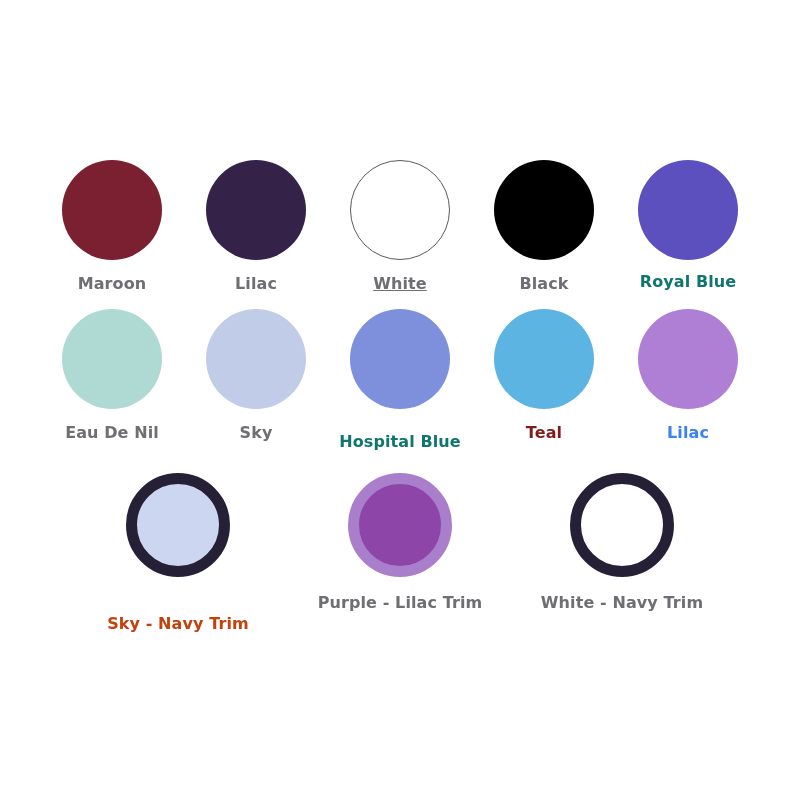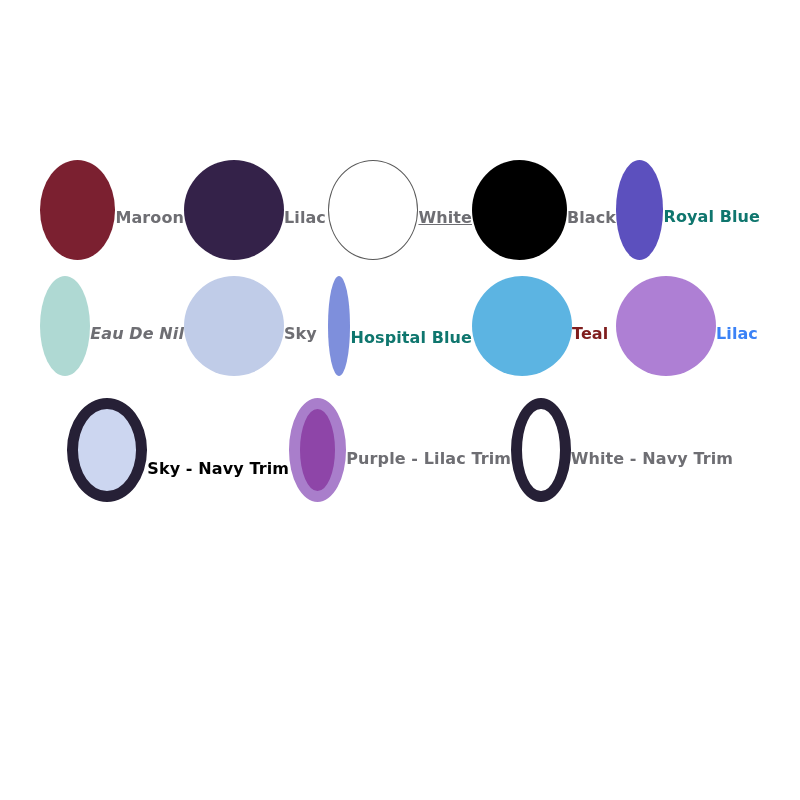--- a/index.html
+++ b/index.html
@@ -31,21 +31,21 @@
     justify-content: center;
     align-items: flex-start;
     width: 740px;
   }
 
   .swatch-row.row-1 { margin-bottom: 16px; }
   .swatch-row.row-2 { margin-bottom: 22px; }
 
   .swatch-cell {
     display: flex;
-    flex-direction: row;
+    flex-direction: column;
     align-items: center;
     width: 144px;
     flex: 0 0 144px;
   }
 
   .swatch-row.row-3 .swatch-cell {
     width: 222px;
     flex: 0 0 222px;
   }
 
@@ -100,21 +100,21 @@
     </div>
     <div class="swatch-cell">
       <div class="swatch-disc" style="background: rgb(92, 80, 190); border: 0px solid rgb(92, 80, 190);"></div>
       <div class="swatch-label" style="color: #0f766e; margin-top: 12px;">Royal Blue</div>
     </div>
   </div>
 
   <div class="swatch-row row-2">
     <div class="swatch-cell">
       <div class="swatch-disc" style="background: rgb(175, 217, 211); border: 0px solid rgb(175, 217, 211);"></div>
-      <div class="swatch-label" style="color: rgb(110, 110, 115); font-style: italic;">Eau De Nil</div>
+      <div class="swatch-label" style="color: rgb(110, 110, 115);">Eau De Nil</div>
     </div>
     <div class="swatch-cell">
       <div class="swatch-disc" style="background: rgb(192, 204, 232); border: 0px solid rgb(192, 204, 232);"></div>
       <div class="swatch-label" style="color: rgb(110, 110, 115);">Sky</div>
     </div>
     <div class="swatch-cell">
       <div class="swatch-disc" style="background: rgb(126, 143, 220); border: 0px solid rgb(126, 143, 220);"></div>
       <div class="swatch-label" style="color: #0f766e; margin-top: 23px;">Hospital Blue</div>
     </div>
     <div class="swatch-cell">
@@ -123,21 +123,21 @@
     </div>
     <div class="swatch-cell">
       <div class="swatch-disc" style="background: rgb(174, 127, 212); border: 0px solid rgb(174, 127, 212);"></div>
       <div class="swatch-label" style="color: #3b82f6;">Lilac</div>
     </div>
   </div>
 
   <div class="swatch-row row-3">
     <div class="swatch-cell">
       <div class="swatch-disc has-trim" style="background: rgb(204, 214, 240); border: 11px solid rgb(38, 32, 54);"></div>
-      <div class="swatch-label" style="color: #000000; margin-top: 37px;">Sky - Navy Trim</div>
+      <div class="swatch-label" style="color: #c2410c; margin-top: 37px;">Sky - Navy Trim</div>
     </div>
     <div class="swatch-cell">
       <div class="swatch-disc has-trim" style="background: rgb(142, 69, 168); border: 11px solid rgb(169, 126, 203);"></div>
       <div class="swatch-label" style="color: rgb(110, 110, 115);">Purple - Lilac Trim</div>
     </div>
     <div class="swatch-cell">
       <div class="swatch-disc has-trim" style="background: rgb(255, 255, 255); border: 11px solid rgb(38, 32, 54);"></div>
       <div class="swatch-label" style="color: rgb(110, 110, 115);">White - Navy Trim</div>
     </div>
   </div>

